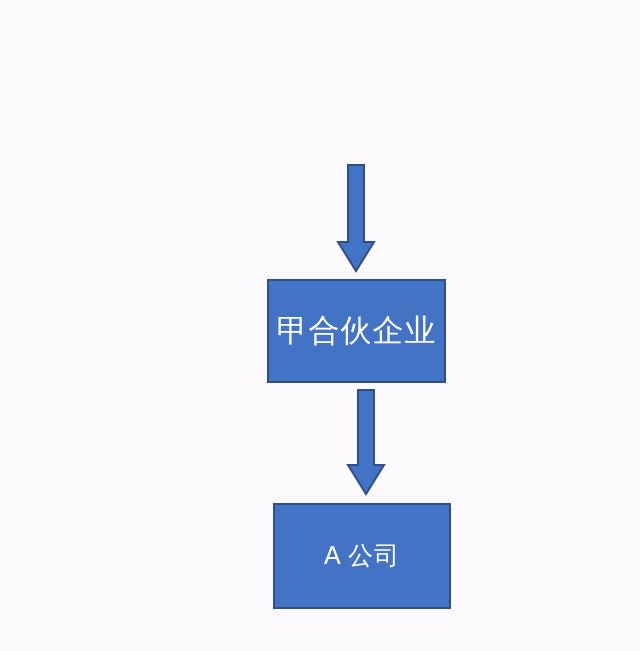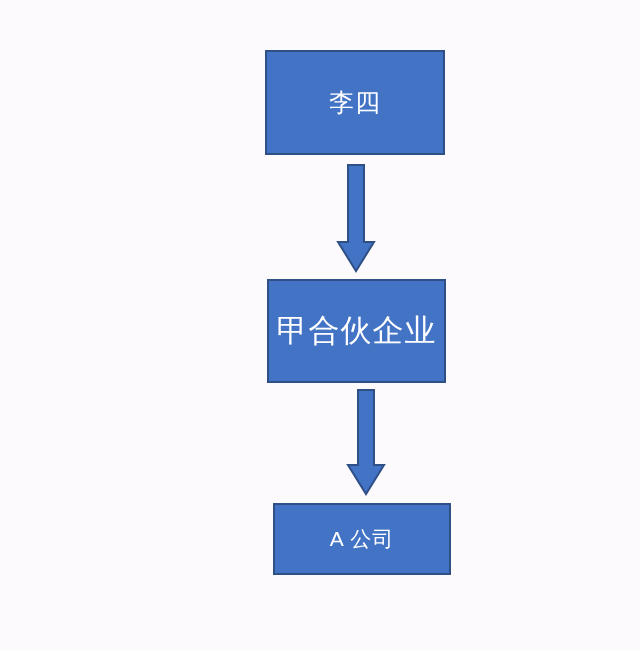--- a/index.html
+++ b/index.html
@@ -47,22 +47,22 @@
     left: 267px;
     top: 279px;
     width: 179px;
     height: 104px;
     font-size: 31px;
   }
   #node-company-a {
     left: 273px;
     top: 503px;
     width: 178px;
-    height: 72px;
-    font-size: 21px;
+    height: 106px;
+    font-size: 25px;
   }
   .arrow {
     position: absolute;
     display: block;
   }
   #arrow-lisi-to-partnership {
     left: 336px;
     top: 164px;
     width: 40px;
     height: 110px;
@@ -78,23 +78,20 @@
     stroke: #2f4f87;
     stroke-width: 2;
     stroke-linejoin: miter;
   }
 </style>
 </head>
 <body>
 
 <div id="diagram-canvas">
 
-  <div class="node-box" id="node-lisi">
-    <span class="node-label">李四</span>
-  </div>
 
   <svg class="arrow" id="arrow-lisi-to-partnership" viewBox="0 0 40 110" preserveAspectRatio="none">
     <polygon class="arrow-shape" points="12,1 28,1 28,78 38,78 20,107 2,78 12,78"></polygon>
   </svg>
 
   <div class="node-box" id="node-partnership">
     <span class="node-label">甲合伙企业</span>
   </div>
 
   <svg class="arrow" id="arrow-partnership-to-company" viewBox="0 0 40 108" preserveAspectRatio="none">

